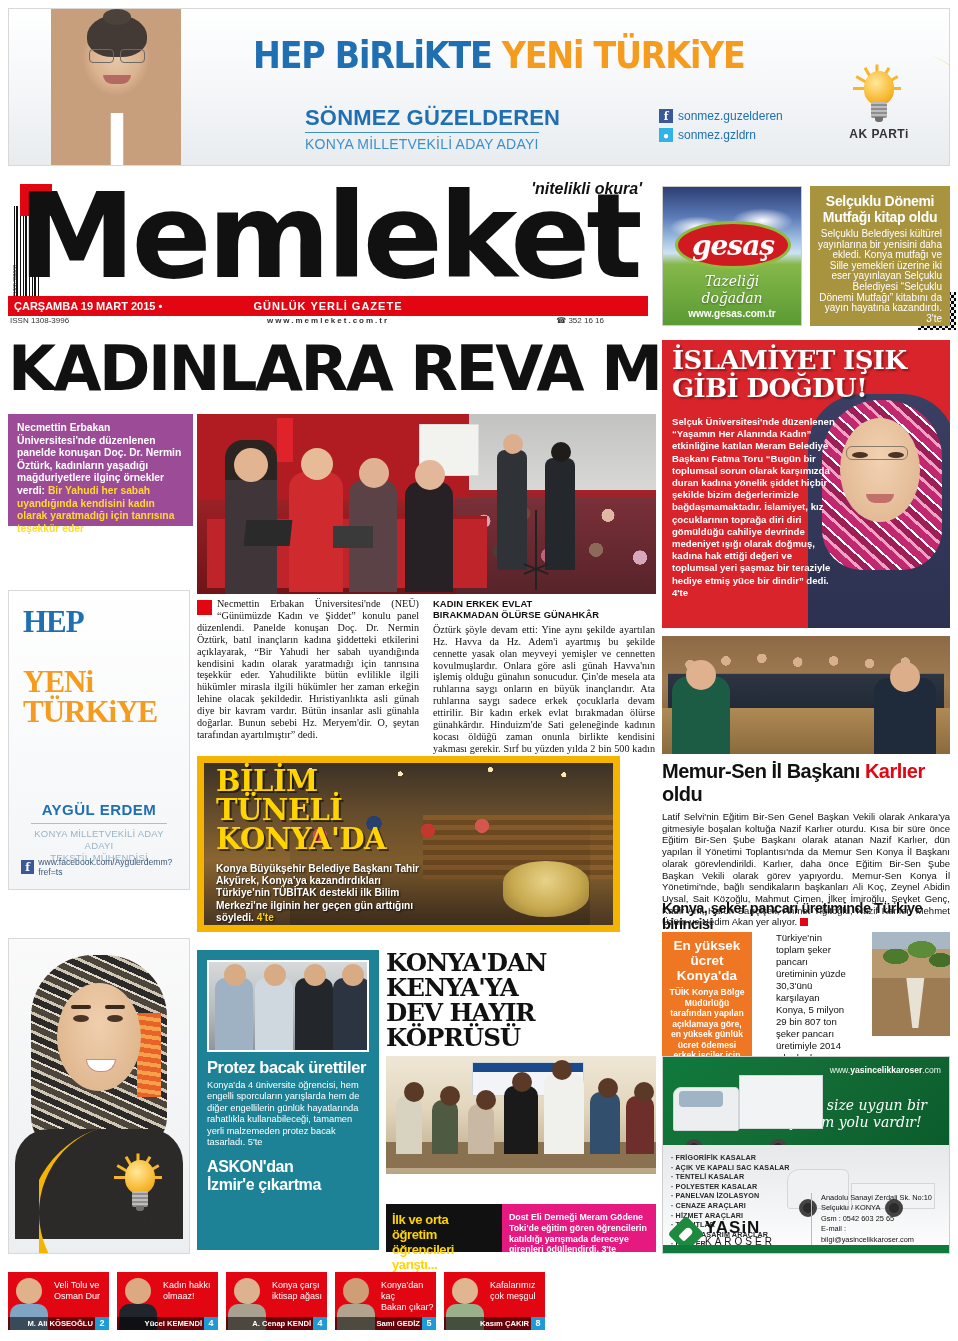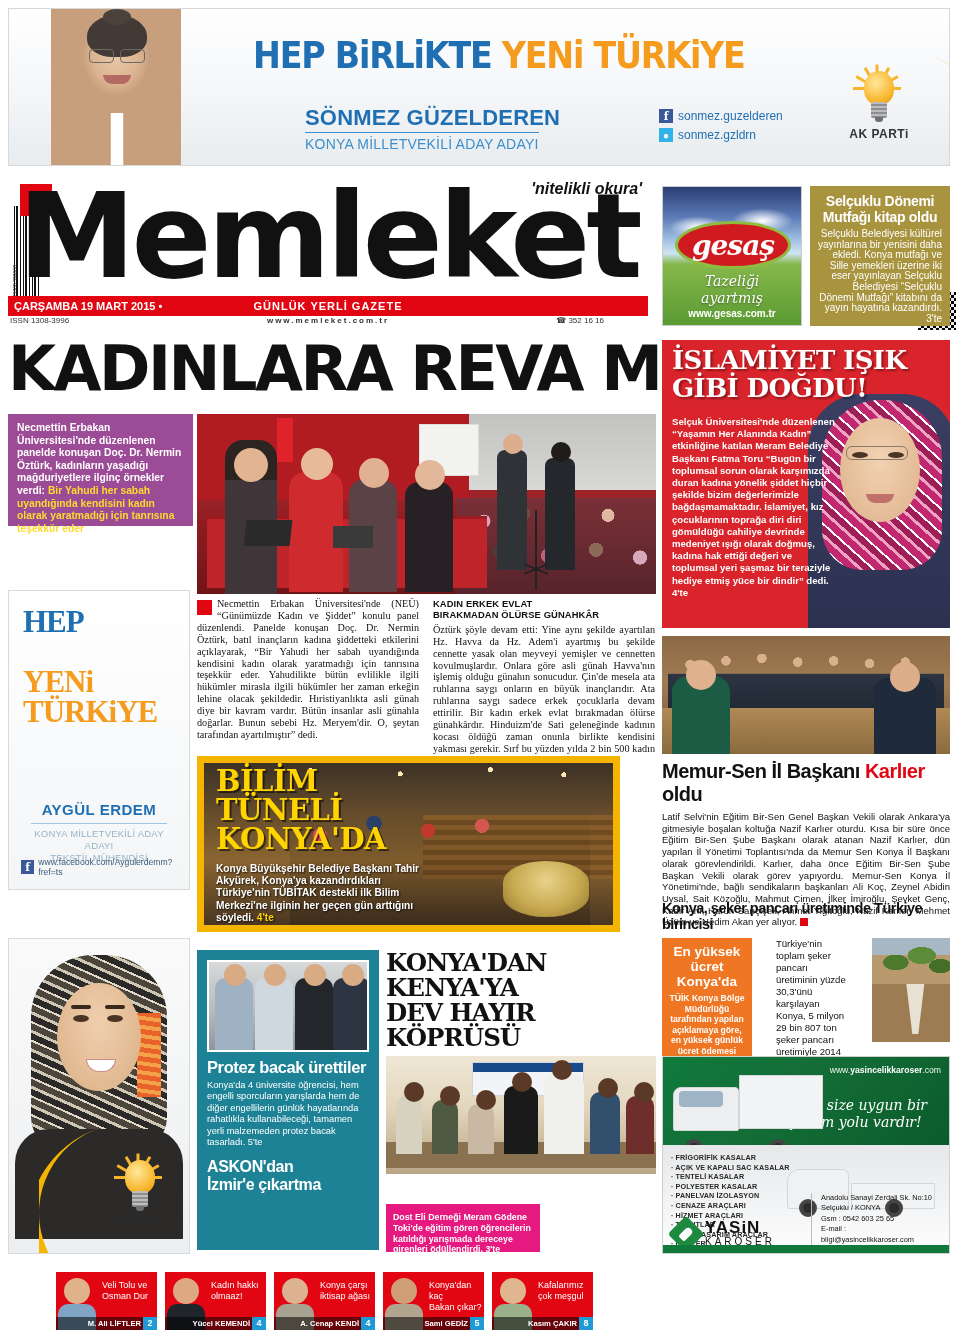--- a/index.html
+++ b/index.html
@@ -217,21 +217,21 @@
   .memur .ph .man { position:absolute; right:14px; bottom:0; width:62px; height:76px; background:#1f2a3a; border-radius:14px 14px 0 0;}
   .memur .ph .man:after{content:"";position:absolute;left:16px;top:-16px;width:30px;height:30px;border-radius:50%;background:#dcae89;}
   .memur h2 { margin-top:6px; font-size:20px; font-weight:700; letter-spacing:-.5px; color:#111; }
   .memur h2 .rd { color:#e20613; }
   .memur p { margin-top:5px; font-size:9.5px; line-height:11.7px; text-align:justify; color:#111; }
   .memur .endsq { display:inline-block; width:8px; height:8px; background:#e20613; vertical-align:-1px;}
 
   
   .beet { position:absolute; left:662px; top:900px; width:288px; height:140px; }
   .beet h2 { font-size:14.5px; font-weight:700; letter-spacing:-.5px; color:#111; }
-  .beet .row { display:flex; gap:24px; margin-top:6px; }
+  .beet .row { display:flex; gap:24px; margin-top:0; }
   .beet .orange { width:100px; background:#ef7622; color:#fff; padding:6px 7px; }
   .beet .orange h3 { font-size:13.5px; line-height:15px; text-align:center; font-weight:700;}
   .beet .orange p { font-size:8.6px; line-height:10.5px; text-align:center; font-weight:700; margin-top:4px;}
   .beet .mid { width:82px; font-size:9.6px; line-height:12px; color:#111;}
   .beet .img { width:88px; height:104px;
      background: linear-gradient(180deg,#a8b7c4 0 16%, #b99a6f 16% 44%, #9d7c54 44% 100%); position:relative; overflow:hidden;}
   .beet .img .leaf { position:absolute; left:8px; top:6px; width:72px; height:46px;
      background: radial-gradient(ellipse 18px 11px at 22% 40%, #4e7a2e 0 70%, transparent 72%),
                  radial-gradient(ellipse 20px 12px at 58% 25%, #5d8c38 0 70%, transparent 72%),
                  radial-gradient(ellipse 16px 10px at 84% 48%, #456f28 0 70%, transparent 72%); }
@@ -306,21 +306,21 @@
   .yasin .logobox { position:absolute; left:10px; bottom:6px; width:130px; display:flex; align-items:center; gap:6px;}
   .yasin .logobox .dia { width:26px; height:26px; background:#1d8a3f; transform:rotate(45deg); border-radius:4px; position:relative;}
   .yasin .logobox .dia:after{content:"";position:absolute;left:9px;top:6px;width:8px;height:14px;background:#fff;border-radius:4px 4px 2px 2px;}
   .yasin .logobox .tx b{display:block;font-size:17px;font-weight:700;line-height:16px;letter-spacing:1px;color:#111;}
   .yasin .logobox .tx s{display:block;font-size:10px;text-decoration:none;letter-spacing:3px;color:#111;}
   .yasin .contact { position:absolute; right:8px; bottom:8px; width:130px; font-size:7.4px; line-height:10.4px; color:#111;
      border-left:1px solid #bbb; padding-left:9px;}
   .yasin .botbar { position:absolute; left:0; bottom:0; width:100%; height:8px; background:#0f7a3c;}
 
   
-  .cols { position:absolute; left:8px; top:1272px; width:646px; height:62px; display:flex; gap:8px;margin-left:48px; }
+  .cols { position:absolute; left:8px; top:1272px; width:646px; height:62px; display:flex; gap:8px; }
   .colcard { width:101px; height:58px; position:relative; overflow:hidden; background:#e20613; }
   .colcard .pic { position:absolute; left:0; top:0; width:42px; height:58px; }
   .colcard .pic .hd { position:absolute; left:8px; top:6px; width:26px; height:26px; border-radius:50%; }
   .colcard .pic .bd { position:absolute; left:2px; bottom:0; width:38px; height:26px; border-radius:10px 10px 0 0; }
   .colcard .tl { position:absolute; left:46px; top:8px; width:54px; color:#fff; font-size:9px; line-height:11px;}
   .colcard .nm { position:absolute; left:0; bottom:0; width:100%; height:13px; background:rgba(0,0,0,.55);
      color:#fff; font-size:7.6px; font-weight:700; text-align:right; padding-right:16px; line-height:13px;}
   .colcard .num { position:absolute; right:0; bottom:0; width:14px; height:13px; background:#1e9ad6; color:#fff;
      font-size:9px; font-weight:700; text-align:center; line-height:13px;}
 </style>
@@ -392,21 +392,21 @@
   </div>
   <div class="qr"></div>
 
   <div class="gesas">
     <div class="clouds"></div>
     <div class="oval">
       <b>gesaş</b>
     </div>
     <div class="tz">
       <span>Tazeliği</span><br>
-      <span>ayartmış</span>
+      <span>doğadan</span>
     </div>
     <div class="url">www.gesas.com.tr</div>
   </div>
 
   <div class="selcuklu">
     <h3>Selçuklu Dönemi Mutfağı kitap oldu</h3>
     <p>Selçuklu Belediyesi kültürel yayınlarına bir yenisini daha ekledi. Konya mutfağı ve Sille yemekleri üzerine iki eser yayınlayan Selçuklu Belediyesi “Selçuklu Dönemi Mutfağı” kitabını da yayın hayatına kazandırdı. 3'te</p>
   </div>
 
   <div class="mainhead">KADINLARA REVA MI?</div>
@@ -580,20 +580,24 @@
       <div class="p" style="left:82px;width:26px;height:50px;background:#c9b9a4;"></div>
       <div class="p" style="left:118px;width:34px;height:68px;background:#1a1a1a;"></div>
       <div class="p" style="left:158px;width:40px;height:80px;background:#f0f0ec;"></div>
       <div class="p" style="left:204px;width:30px;height:62px;background:#32506e;"></div>
       <div class="p" style="left:240px;width:28px;height:58px;background:#6e2f2c;"></div>
     </div>
 
   </div>
 
   <div class="ilkorta">
+    <div class="l">
+      <span>İlk ve orta öğretim</span><br>
+      <span>öğrencileri yarıştı...</span>
+    </div>
     <div class="r">
       <span>Dost Eli Derneği Meram Gödene Toki'de eğitim gören öğrencilerin katıldığı yarışmada dereceye girenleri ödüllendirdi.</span>
       <span>3'te</span>
     </div>
   </div>
 
   <div class="akpad">
     <div class="face">
       <div class="scarf"></div>
       <div class="orangestrip"></div>
@@ -679,21 +683,21 @@
 
     <div class="colcard">
       <div class="pic">
         <div class="hd" style="background:#e0b28c;"></div>
         <div class="bd" style="background:#7fa4c4;"></div>
       </div>
       <div class="tl">
         <span>Veli Tolu ve</span><br>
         <span>Osman Dur</span>
       </div>
-      <div class="nm">M. Ali LİFTLER</div>
+      <div class="nm">M. Ali KÖSEOĞLU</div>
       <div class="num">2</div>
     </div>
 
     <div class="colcard">
       <div class="pic">
         <div class="hd" style="background:#dda982;"></div>
         <div class="bd" style="background:#20242b;"></div>
       </div>
       <div class="tl">
         <span>Kadın hakkı</span><br>

